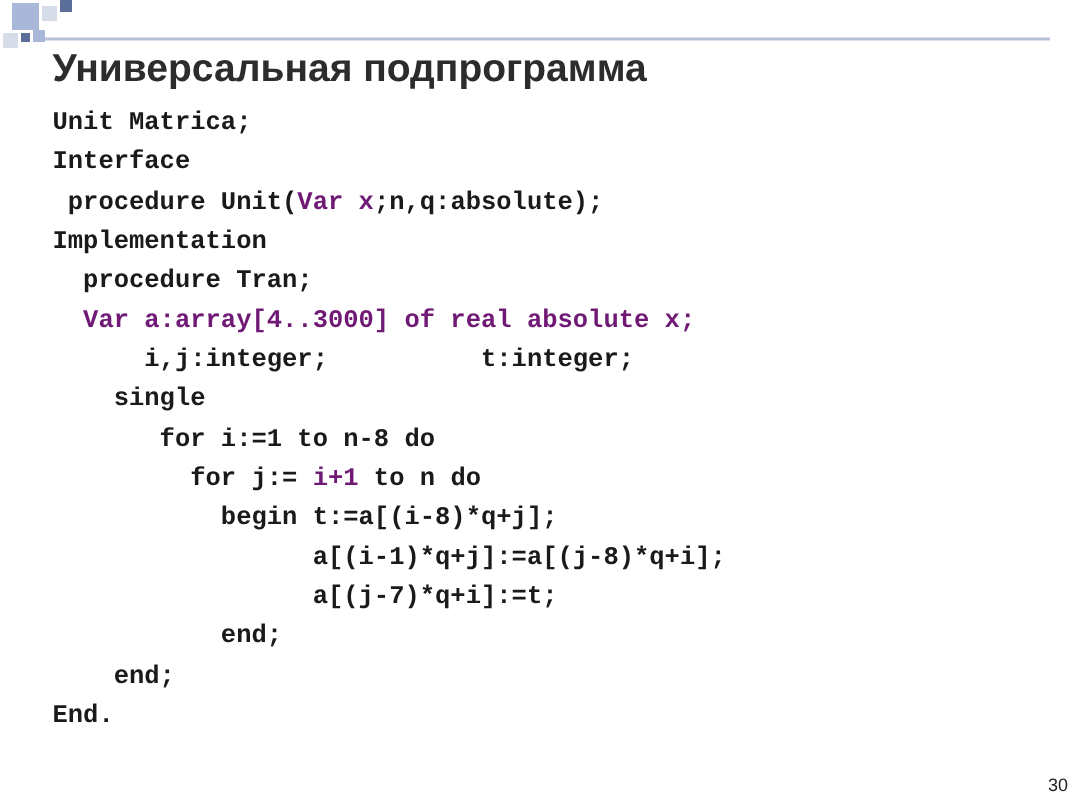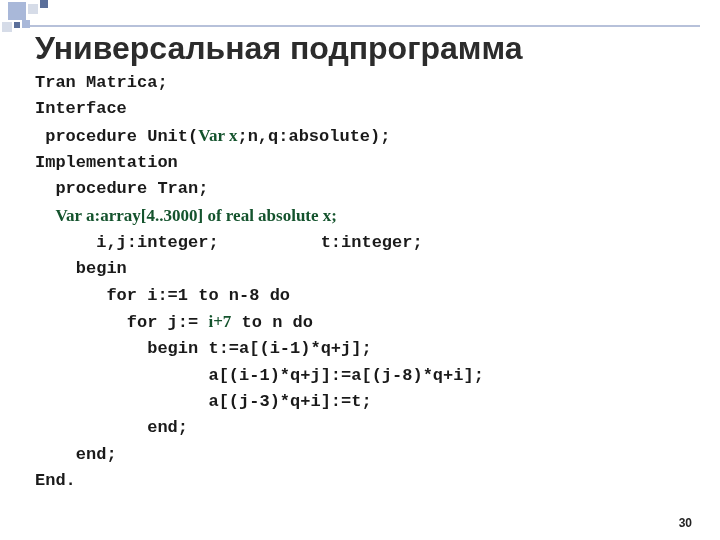--- a/index.html
+++ b/index.html
@@ -30,74 +30,74 @@
     top: 25px;
     left: 30px;
     right: 20px;
     height: 2px;
     background: #b7c1da;
   }
   .title {
     position: absolute;
     top: 30px;
     left: 35px;
-    font-size: 32px;
+    font-size: 26px;
     font-weight: bold;
     color: #2c2c2c;
     font-family: Arial, sans-serif;
   }
   .code {
     position: absolute;
     top: 70px;
     left: 35px;
     right: 20px;
     font-family: "Courier New", monospace;
     font-size: 17px;
     font-weight: bold;
     color: #1a1a1a;
     line-height: 1.55;
     white-space: pre;
   }
-  .blue { color: #14532d; font-family: Liberation Serif, serif; }
+  .blue { color: #701a75; }
   .pagenum {
     position: absolute;
     bottom: 10px;
-    right: 28px;
+    right: 8px;
     font-size: 12px;
-    font-weight: bold;
+    font-weight: normal;
     color: #222;
     font-family: Arial, sans-serif;
   }
 </style>
 </head>
 <body>
 
 <div class="deco">
   <div class="sq" style="left:8px; top:2px; width:18px; height:18px;"></div>
   <div class="sq light" style="left:28px; top:4px; width:10px; height:10px;"></div>
   <div class="sq dark" style="left:40px; top:0px; width:8px; height:8px;"></div>
   <div class="sq light" style="left:2px; top:22px; width:10px; height:10px;"></div>
   <div class="sq dark" style="left:14px; top:22px; width:6px; height:6px;"></div>
   <div class="sq" style="left:22px; top:20px; width:8px; height:8px;"></div>
 </div>
 
 <div class="hr"></div>
 
 <div class="title">Универсальная подпрограмма</div>
 
-<div class="code"><span>Tran Matrica;</span>
+<div class="code"><span>Unit Matrica;</span>
 <span>Interface</span>
 <span><span> procedure Unit(</span><span class="blue">Var x</span><span>;n,q:absolute);</span></span>
 <span>Implementation</span>
 <span>  procedure Tran;</span>
 <span><span>  </span><span class="blue">Var a:array[4..3000] of real absolute x;</span></span>
 <span>      i,j:integer;          t:integer;</span>
-<span>    begin</span>
+<span>    single</span>
 <span>       for i:=1 to n-8 do</span>
-<span><span>         for j:= </span><span class="blue">i+7</span><span> to n do</span></span>
-<span>           begin t:=a[(i-1)*q+j];</span>
+<span><span>         for j:= </span><span class="blue">i+1</span><span> to n do</span></span>
+<span>           begin t:=a[(i-8)*q+j];</span>
 <span>                 a[(i-1)*q+j]:=a[(j-8)*q+i];</span>
-<span>                 a[(j-3)*q+i]:=t;</span>
+<span>                 a[(j-7)*q+i]:=t;</span>
 <span>           end;</span>
 <span>    end;</span>
 <span>End.</span></div>
 
 <div class="pagenum">30</div>
 
 </body></html>

